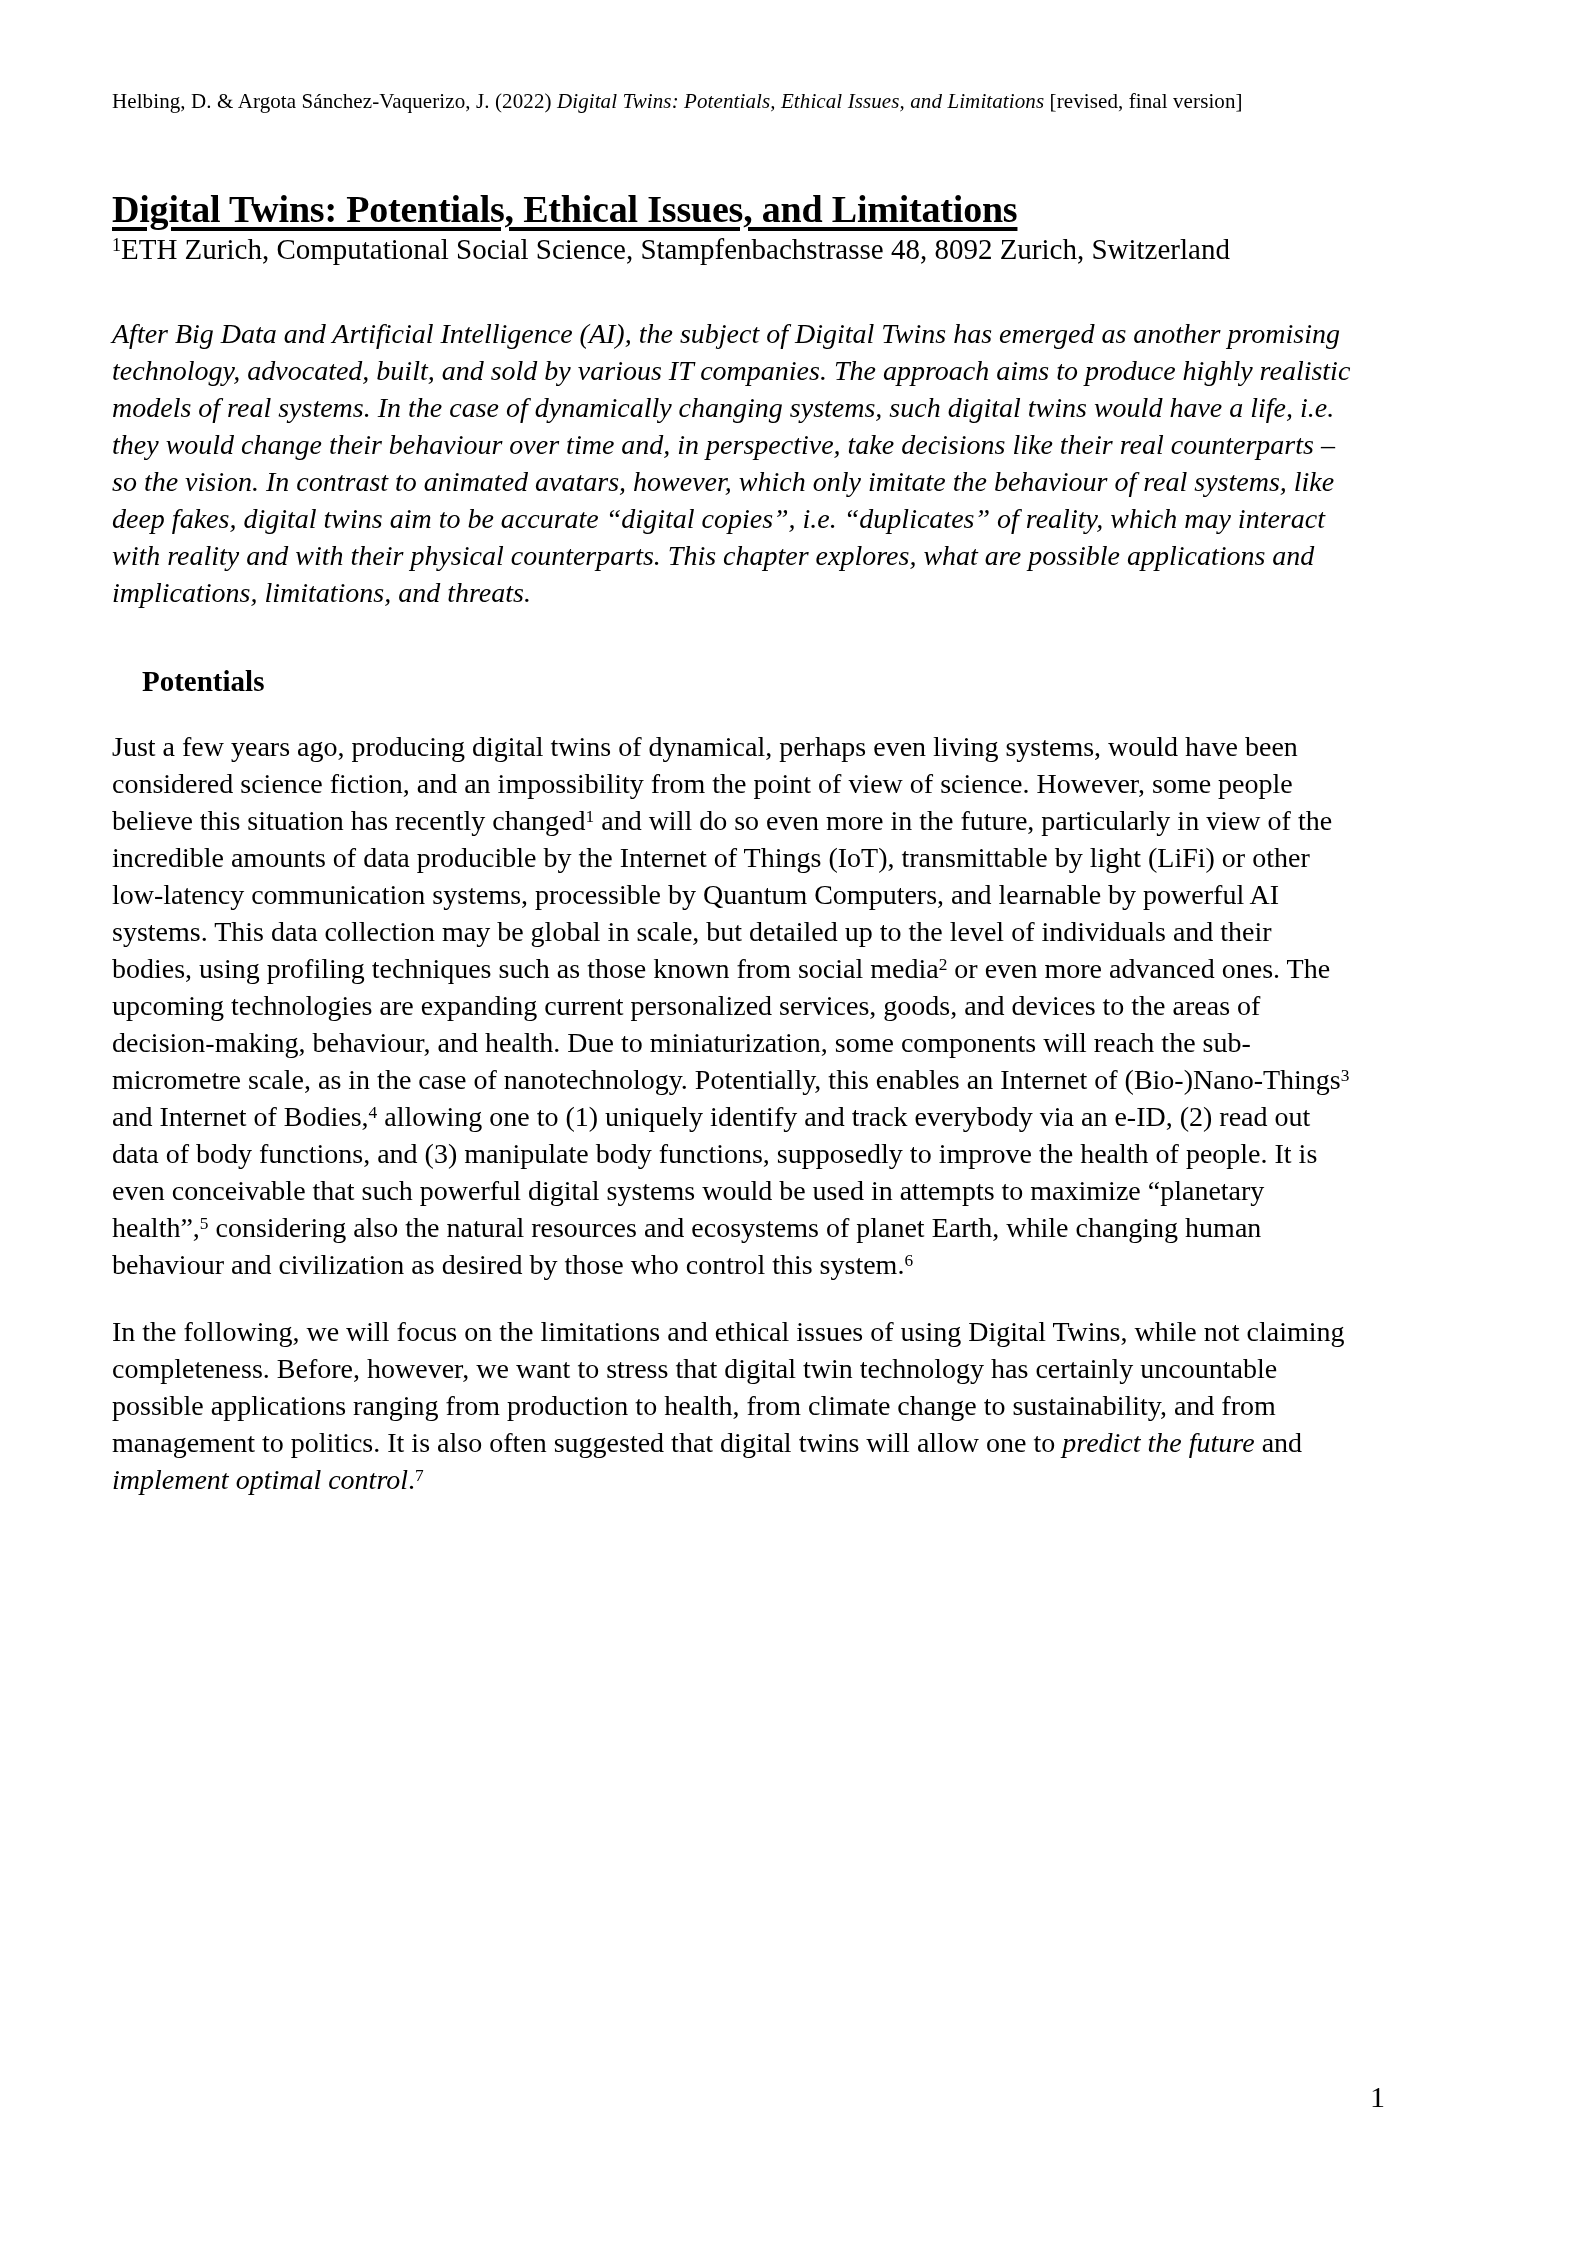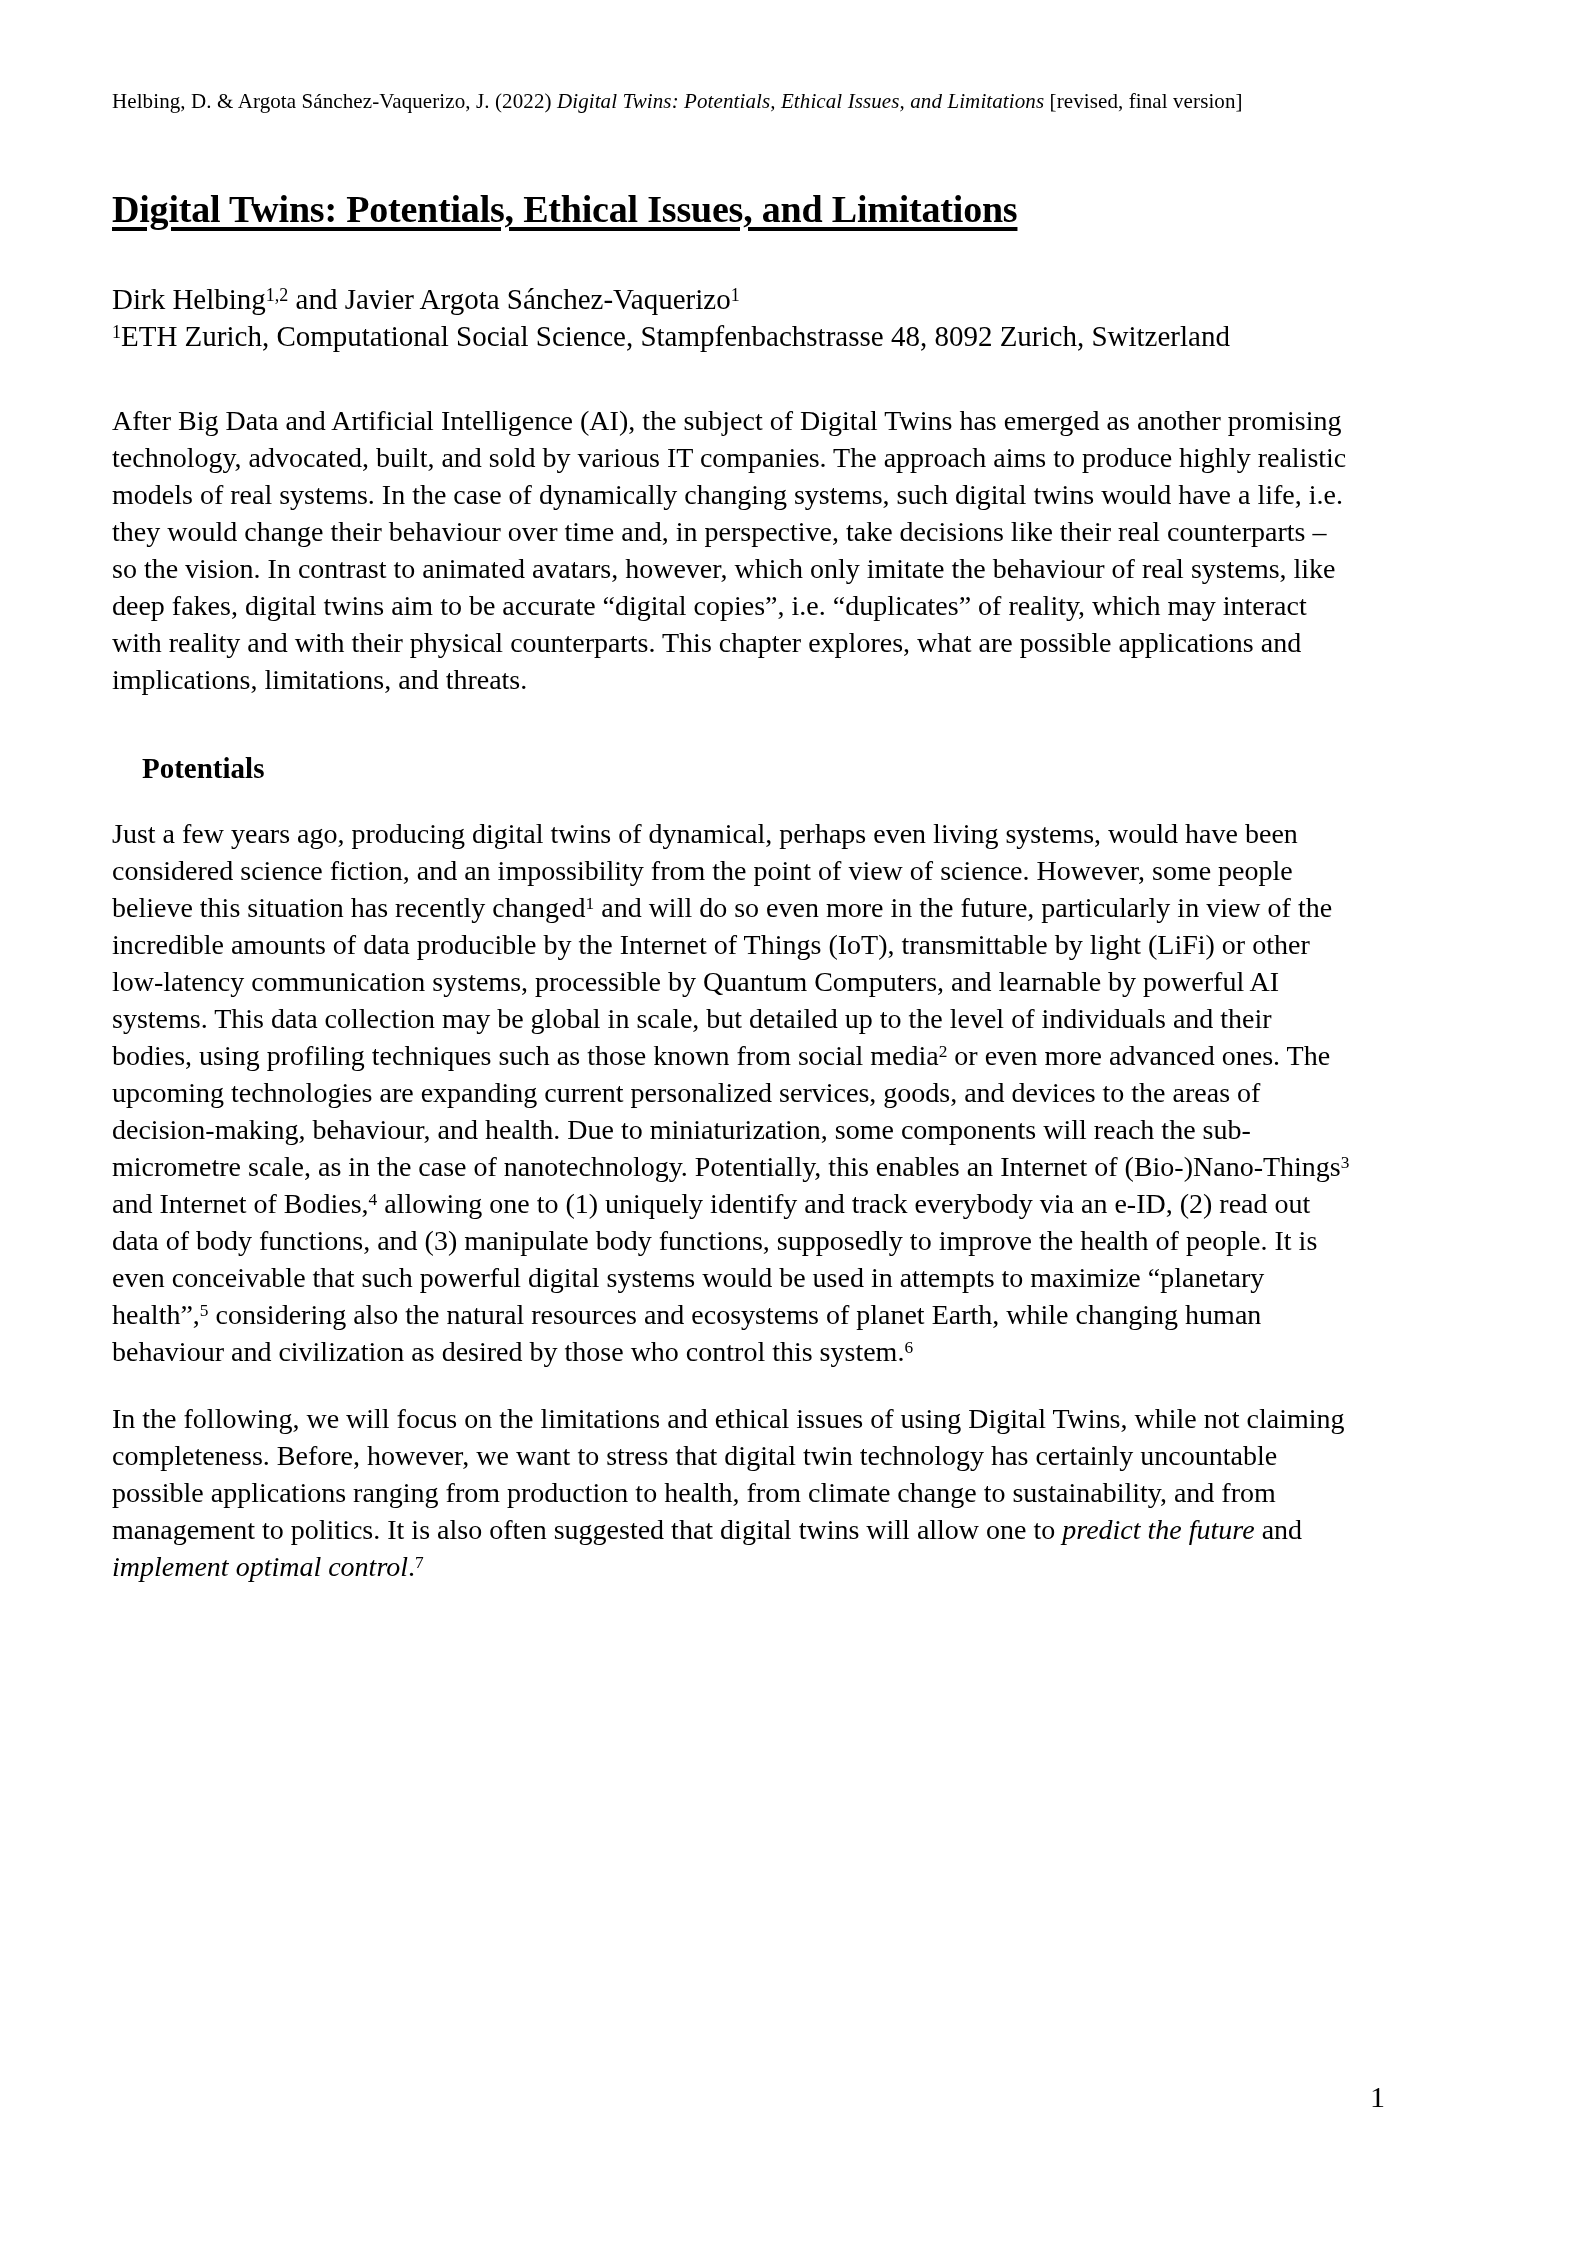--- a/index.html
+++ b/index.html
@@ -20,41 +20,40 @@
   .title {
     margin-top: 72px;
     font-size: 38px; font-weight: 700;
     text-decoration: underline;
     text-decoration-thickness: 4px;
     text-underline-offset: 5px;
     letter-spacing: -0.2px;
   }
   .authors { margin-top: 50px; font-size: 29px; line-height: 37px; }
   .affiliations { font-size: 29px; line-height: 37px; }
-  .abstract { margin-top: 47px; font-size: 28px; line-height: 37px; }
+  .abstract { margin-top: 47px; font-size: 28px; line-height: 37px; font-style: italic; }
   .section-heading { margin-top: 54px; font-size: 29px; font-weight: 700; margin-left: 30px; }
   .body-para { margin-top: 30px; font-size: 28px; line-height: 37px; }
 
   sup {
     font-size: 0.62em; line-height: 0;
     vertical-align: baseline; position: relative; top: -0.48em;
   }
   .page-number { position: absolute; left: 1370px; top: 2080px; font-size: 30px; }
 </style>
 </head>
 <body>
 
 <div class="page">
   <div class="content">
 
     <header class="running-head">Helbing, D. &amp; Argota Sánchez-Vaquerizo, J. (2022) <i>Digital Twins: Potentials, Ethical Issues, and Limitations</i> [revised, final version]</header>
 
     <h1 class="title">Digital Twins: Potentials, Ethical Issues, and Limitations</h1>
 
-    <p class="authors">Dirk Helbing<sup>1,2</sup> and Javier Argota Sánchez-Vaquerizo<sup>1</sup></p>
 
     <div class="affiliations">
       <div><sup>1</sup>ETH Zurich, Computational Social Science, Stampfenbachstrasse 48, 8092 Zurich, Switzerland</div>
     </div>
 
     <p class="abstract">After Big Data and Artificial Intelligence (AI), the subject of Digital Twins has emerged as another promising technology, advocated, built, and sold by various IT companies. The approach aims to produce highly realistic models of real systems. In the case of dynamically changing systems, such digital twins would have a life, i.e. they would change their behaviour over time and, in perspective, take decisions like their real counterparts – so the vision. In contrast to animated avatars, however, which only imitate the behaviour of real systems, like deep fakes, digital twins aim to be accurate “digital copies”, i.e. “duplicates” of reality, which may interact with reality and with their physical counterparts. This chapter explores, what are possible applications and implications, limitations, and threats.</p>
 
     <h2 class="section-heading">Potentials</h2>
 
     <p class="body-para">Just a few years ago, producing digital twins of dynamical, perhaps even living systems, would have been considered science fiction, and an impossibility from the point of view of science. However, some people believe this situation has recently changed<sup>1</sup> and will do so even more in the future, particularly in view of the incredible amounts of data producible by the Internet of Things (IoT), transmittable by light (LiFi) or other low-latency communication systems, processible by Quantum Computers, and learnable by powerful AI systems. This data collection may be global in scale, but detailed up to the level of individuals and their bodies, using profiling techniques such as those known from social media<sup>2</sup> or even more advanced ones. The upcoming technologies are expanding current personalized services, goods, and devices to the areas of decision-making, behaviour, and health. Due to miniaturization, some components will reach the sub-micrometre scale, as in the case of nanotechnology. Potentially, this enables an Internet of (Bio-)Nano-Things<sup>3</sup> and Internet of Bodies,<sup>4</sup> allowing one to (1) uniquely identify and track everybody via an e-ID, (2) read out data of body functions, and (3) manipulate body functions, supposedly to improve the health of people. It is even conceivable that such powerful digital systems would be used in attempts to maximize “planetary health”,<sup>5</sup> considering also the natural resources and ecosystems of planet Earth, while changing human behaviour and civilization as desired by those who control this system.<sup>6</sup></p>

